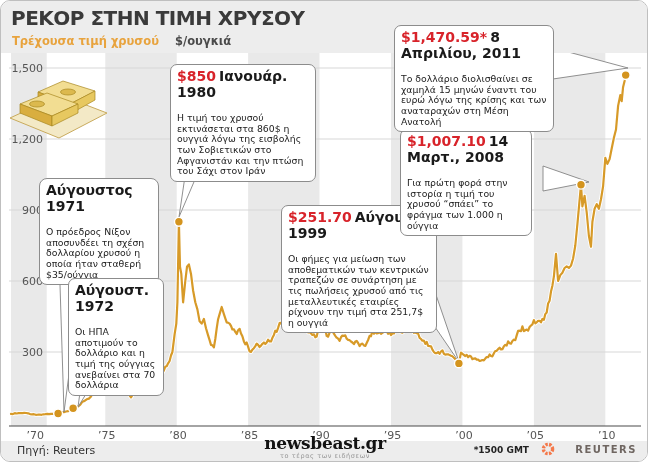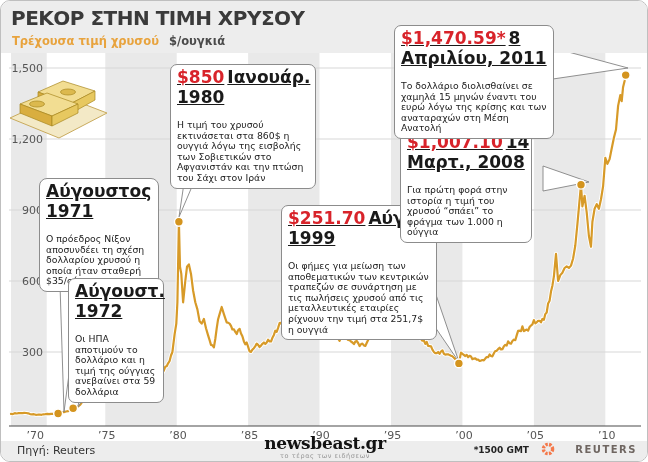--- a/index.html
+++ b/index.html
@@ -5,28 +5,28 @@
   html,body{margin:0;padding:0;background:#fff;}
   #poster{
     position:relative;width:648px;height:462px;overflow:hidden;
     font-family:"DejaVu Sans","Liberation Sans",sans-serif;
     background:#fff;border:1px solid #bfbfbf;border-radius:10px;box-sizing:border-box;
   }
   #chart{position:absolute;left:0;top:0;width:648px;height:462px;}
   .header{position:absolute;left:0;top:0;width:648px;height:52px;background:#ededed;border-radius:9px 9px 0 0;padding-left:6px;}
   .title{position:absolute;left:10px;top:5px;font-size:20px;font-weight:bold;color:#3a3a3a;letter-spacing:-0.5px;}
   .subtitle{position:absolute;left:11px;top:33px;font-size:11.5px;font-weight:bold;}
-  .sub-orange{color:#e8a33d;margin-right:10px;text-align:center;}
+  .sub-orange{color:#e8a33d;margin-right:16px;text-align:center;}
   .sub-unit{color:#4a4a4a;}
   .footerbar{position:absolute;left:0;bottom:0;width:648px;height:20px;background:#ededed;border-radius:0 0 9px 9px;}
   .callout{
     position:absolute;background:#fff;border:1px solid #8c8c8c;border-radius:7px;
     padding:3px 6px 4px 6px;box-sizing:border-box;color:#1a1a1a;
   }
-  .co-head{font-size:17px;font-weight:bold;line-height:1.15;text-decoration:underline;}
+  .co-head{font-size:14px;font-weight:bold;line-height:1.15;}
   .co-val{color:#d8232a;margin-right:3px;}
   .co-body{font-size:9.3px;line-height:1.14;color:#222;margin-top:13px;}
   .source{position:absolute;left:16px;top:443px;font-size:11px;color:#333;}
   .newsbeast{position:absolute;left:0;top:434px;width:648px;text-align:center;line-height:1;}
   .nb-main{font-family:"DejaVu Serif","Liberation Serif",serif;font-weight:bold;font-size:17px;color:#121212;letter-spacing:-0.3px;}
   .nb-tag{font-size:6.5px;color:#979797;letter-spacing:0.6px;margin-top:1px;}
   .gmt{position:absolute;right:118px;top:444px;font-size:9px;font-weight:600;color:#222;}
   .reuters{position:absolute;right:10px;top:441px;display:flex;align-items:center;gap:20px;}
   .reuters-label{font-size:10px;font-weight:600;color:#6f6661;letter-spacing:1.5px;}
 </style>
@@ -98,21 +98,21 @@
     </g>
   </svg>
 
   <div class="callout" style="left:38px;top:177px;width:120px;border-radius:8px;">
     <div class="co-head">Αύγουστος 1971</div>
     <div class="co-body">Ο πρόεδρος Νίξον αποσυνδέει τη σχέση δολλαρίου χρυσού η οποία ήταν σταθερή $35/ούγγια</div>
   </div>
 
   <div class="callout" style="left:67px;top:277px;width:96px;">
     <div class="co-head">Αύγουστ. 1972</div>
-    <div class="co-body">Οι ΗΠΑ αποτιμούν το δολλάριο και η τιμή της ούγγιας ανεβαίνει στα 59 δολλάρια</div>
+    <div class="co-body">Οι ΗΠΑ αποτιμούν το δολλάριο και η τιμή της ούγγιας ανεβαίνει στα 70 δολλάρια</div>
   </div>
 
   <div class="callout" style="left:169px;top:63px;width:146px;">
     <div class="co-head"><span class="co-val">$850</span><span>Ιανουάρ. 1980</span></div>
     <div class="co-body">Η τιμή του χρυσού εκτινάσεται στα 860$ η ουγγιά λόγω της εισβολής των Σοβιετικών στο Αφγανιστάν και την πτώση του Σάχι στον Ιράν</div>
   </div>
 
   <div class="callout" style="left:280px;top:204px;width:156px;">
     <div class="co-head"><span class="co-val">$251.70</span><span>Αύγουστος 1999</span></div>
     <div class="co-body">Οι φήμες για μείωση των αποθεματικών των κεντρικών τραπεζών σε συνάρτηση με τις πωλήσεις χρυσού από τις μεταλλευτικές εταιρίες ρίχνουν την τιμή στα 251,7$ η ουγγιά</div>

